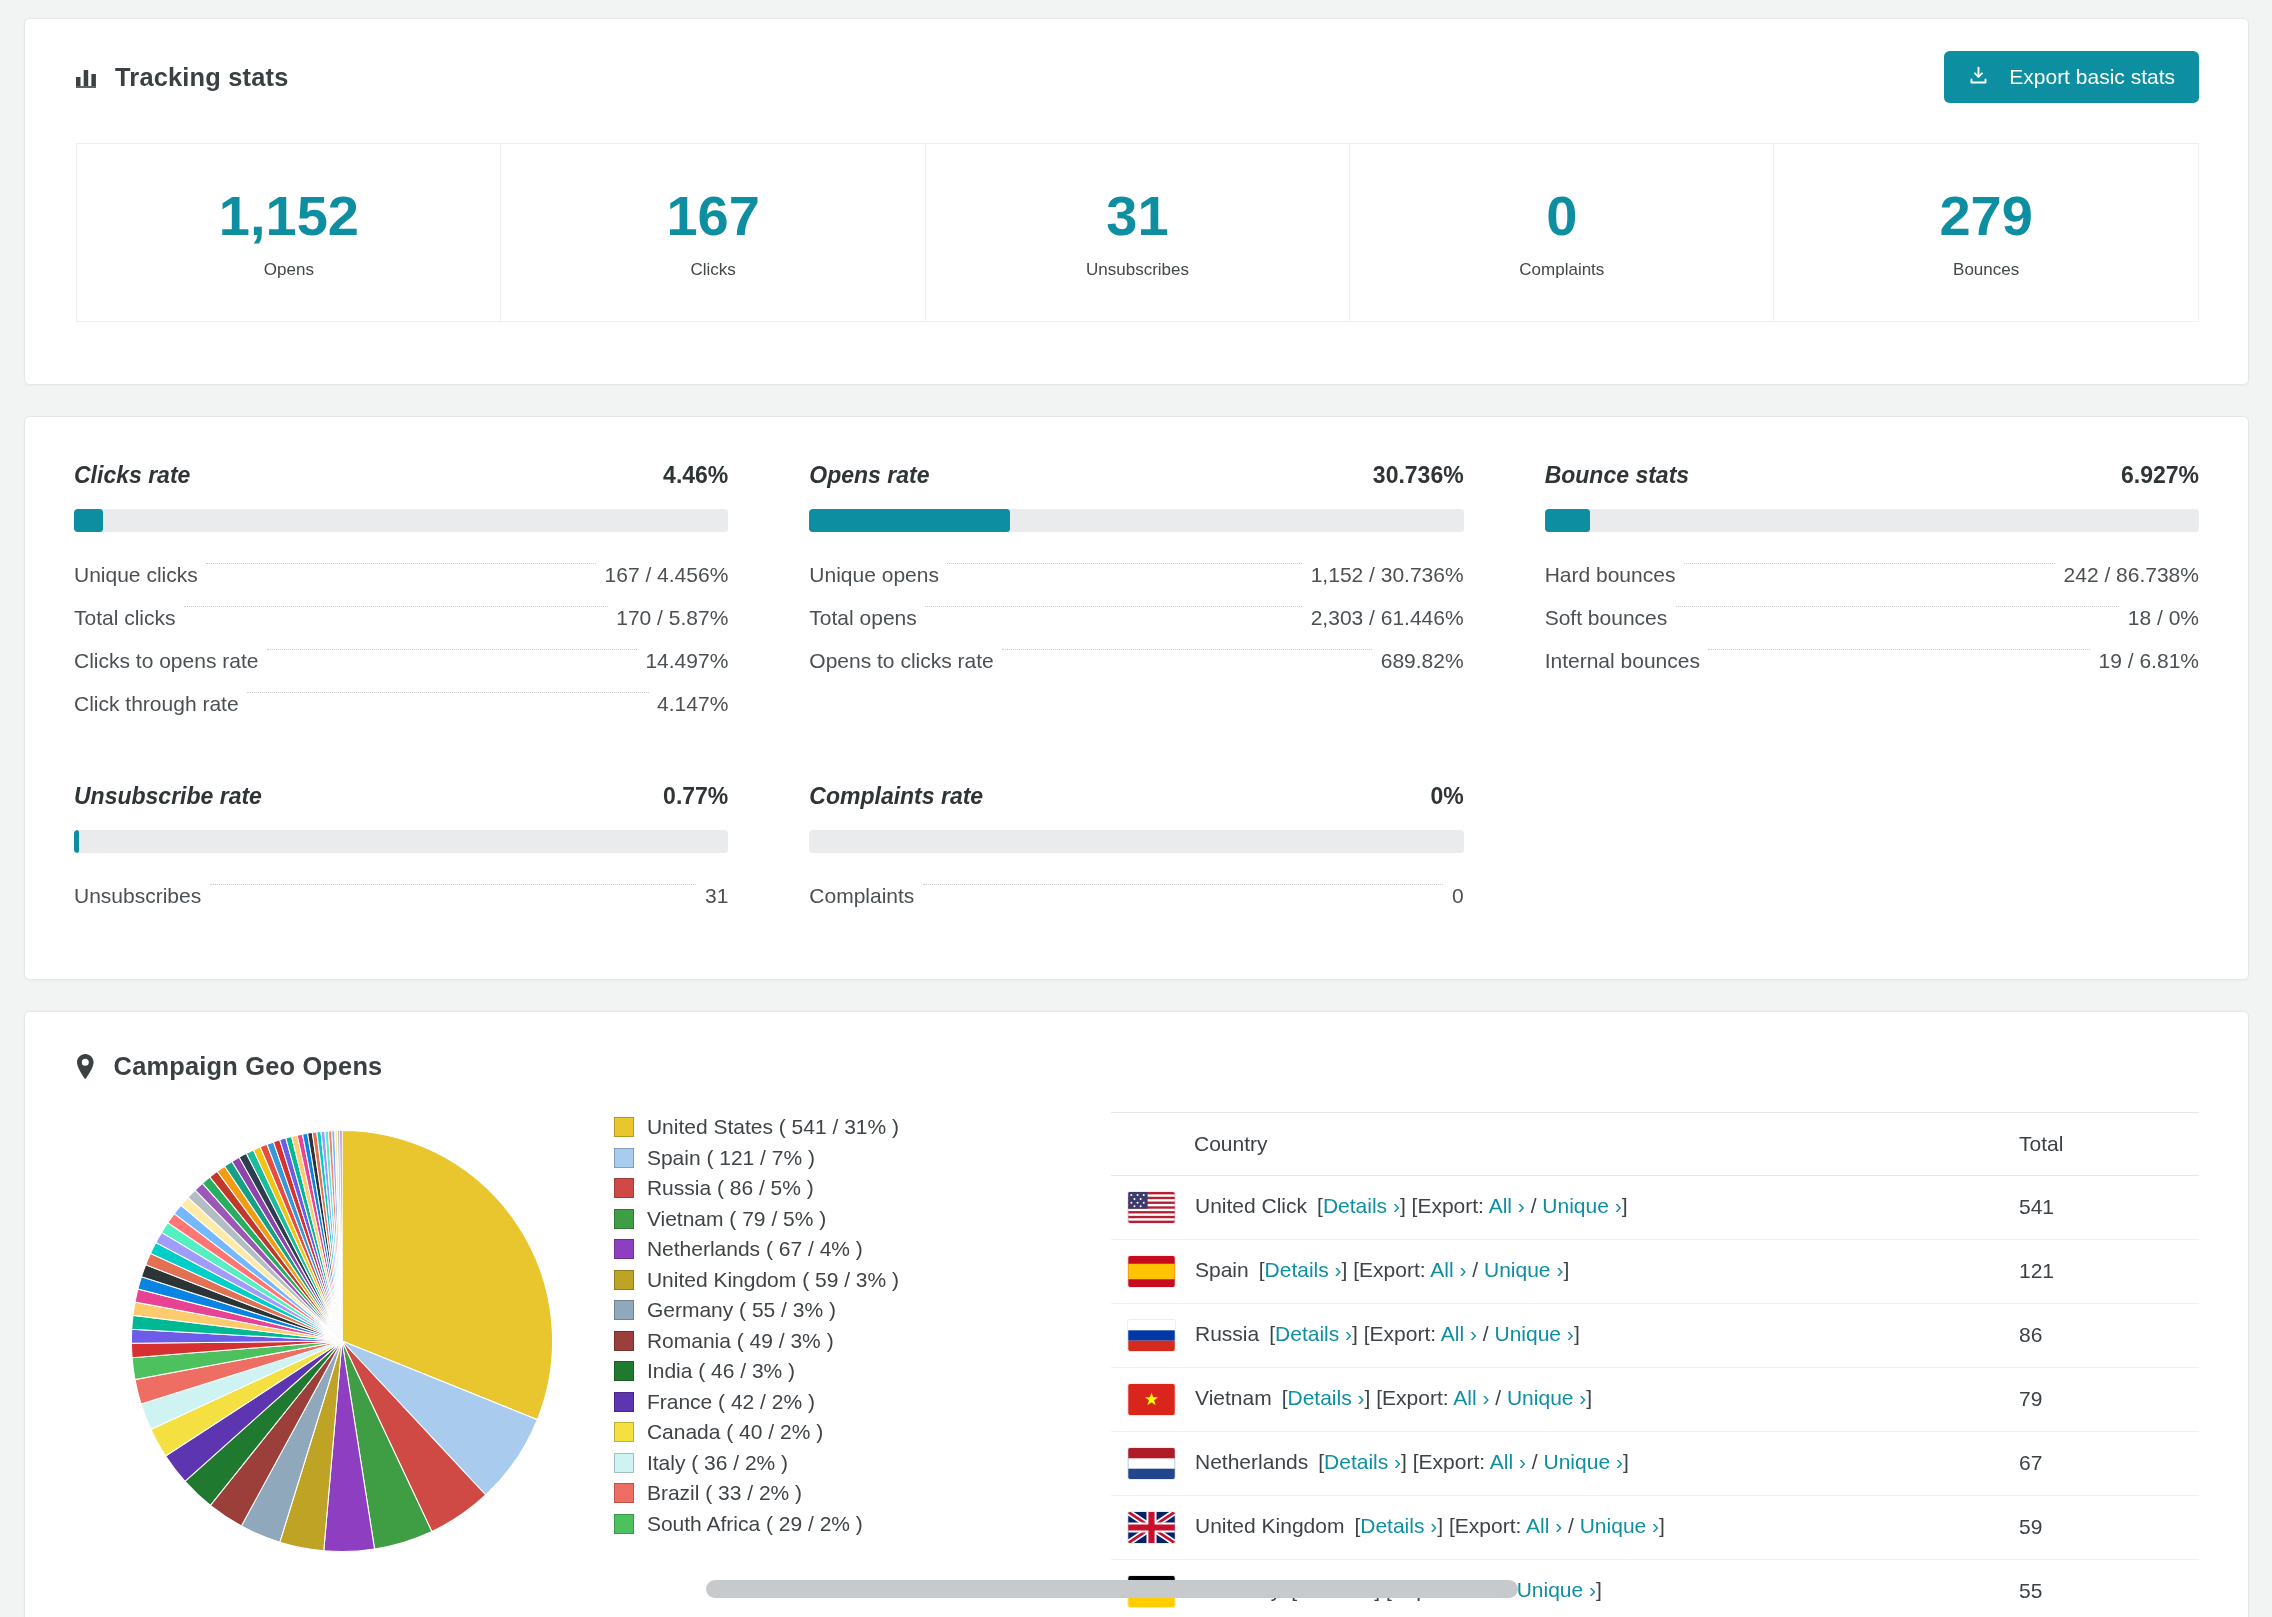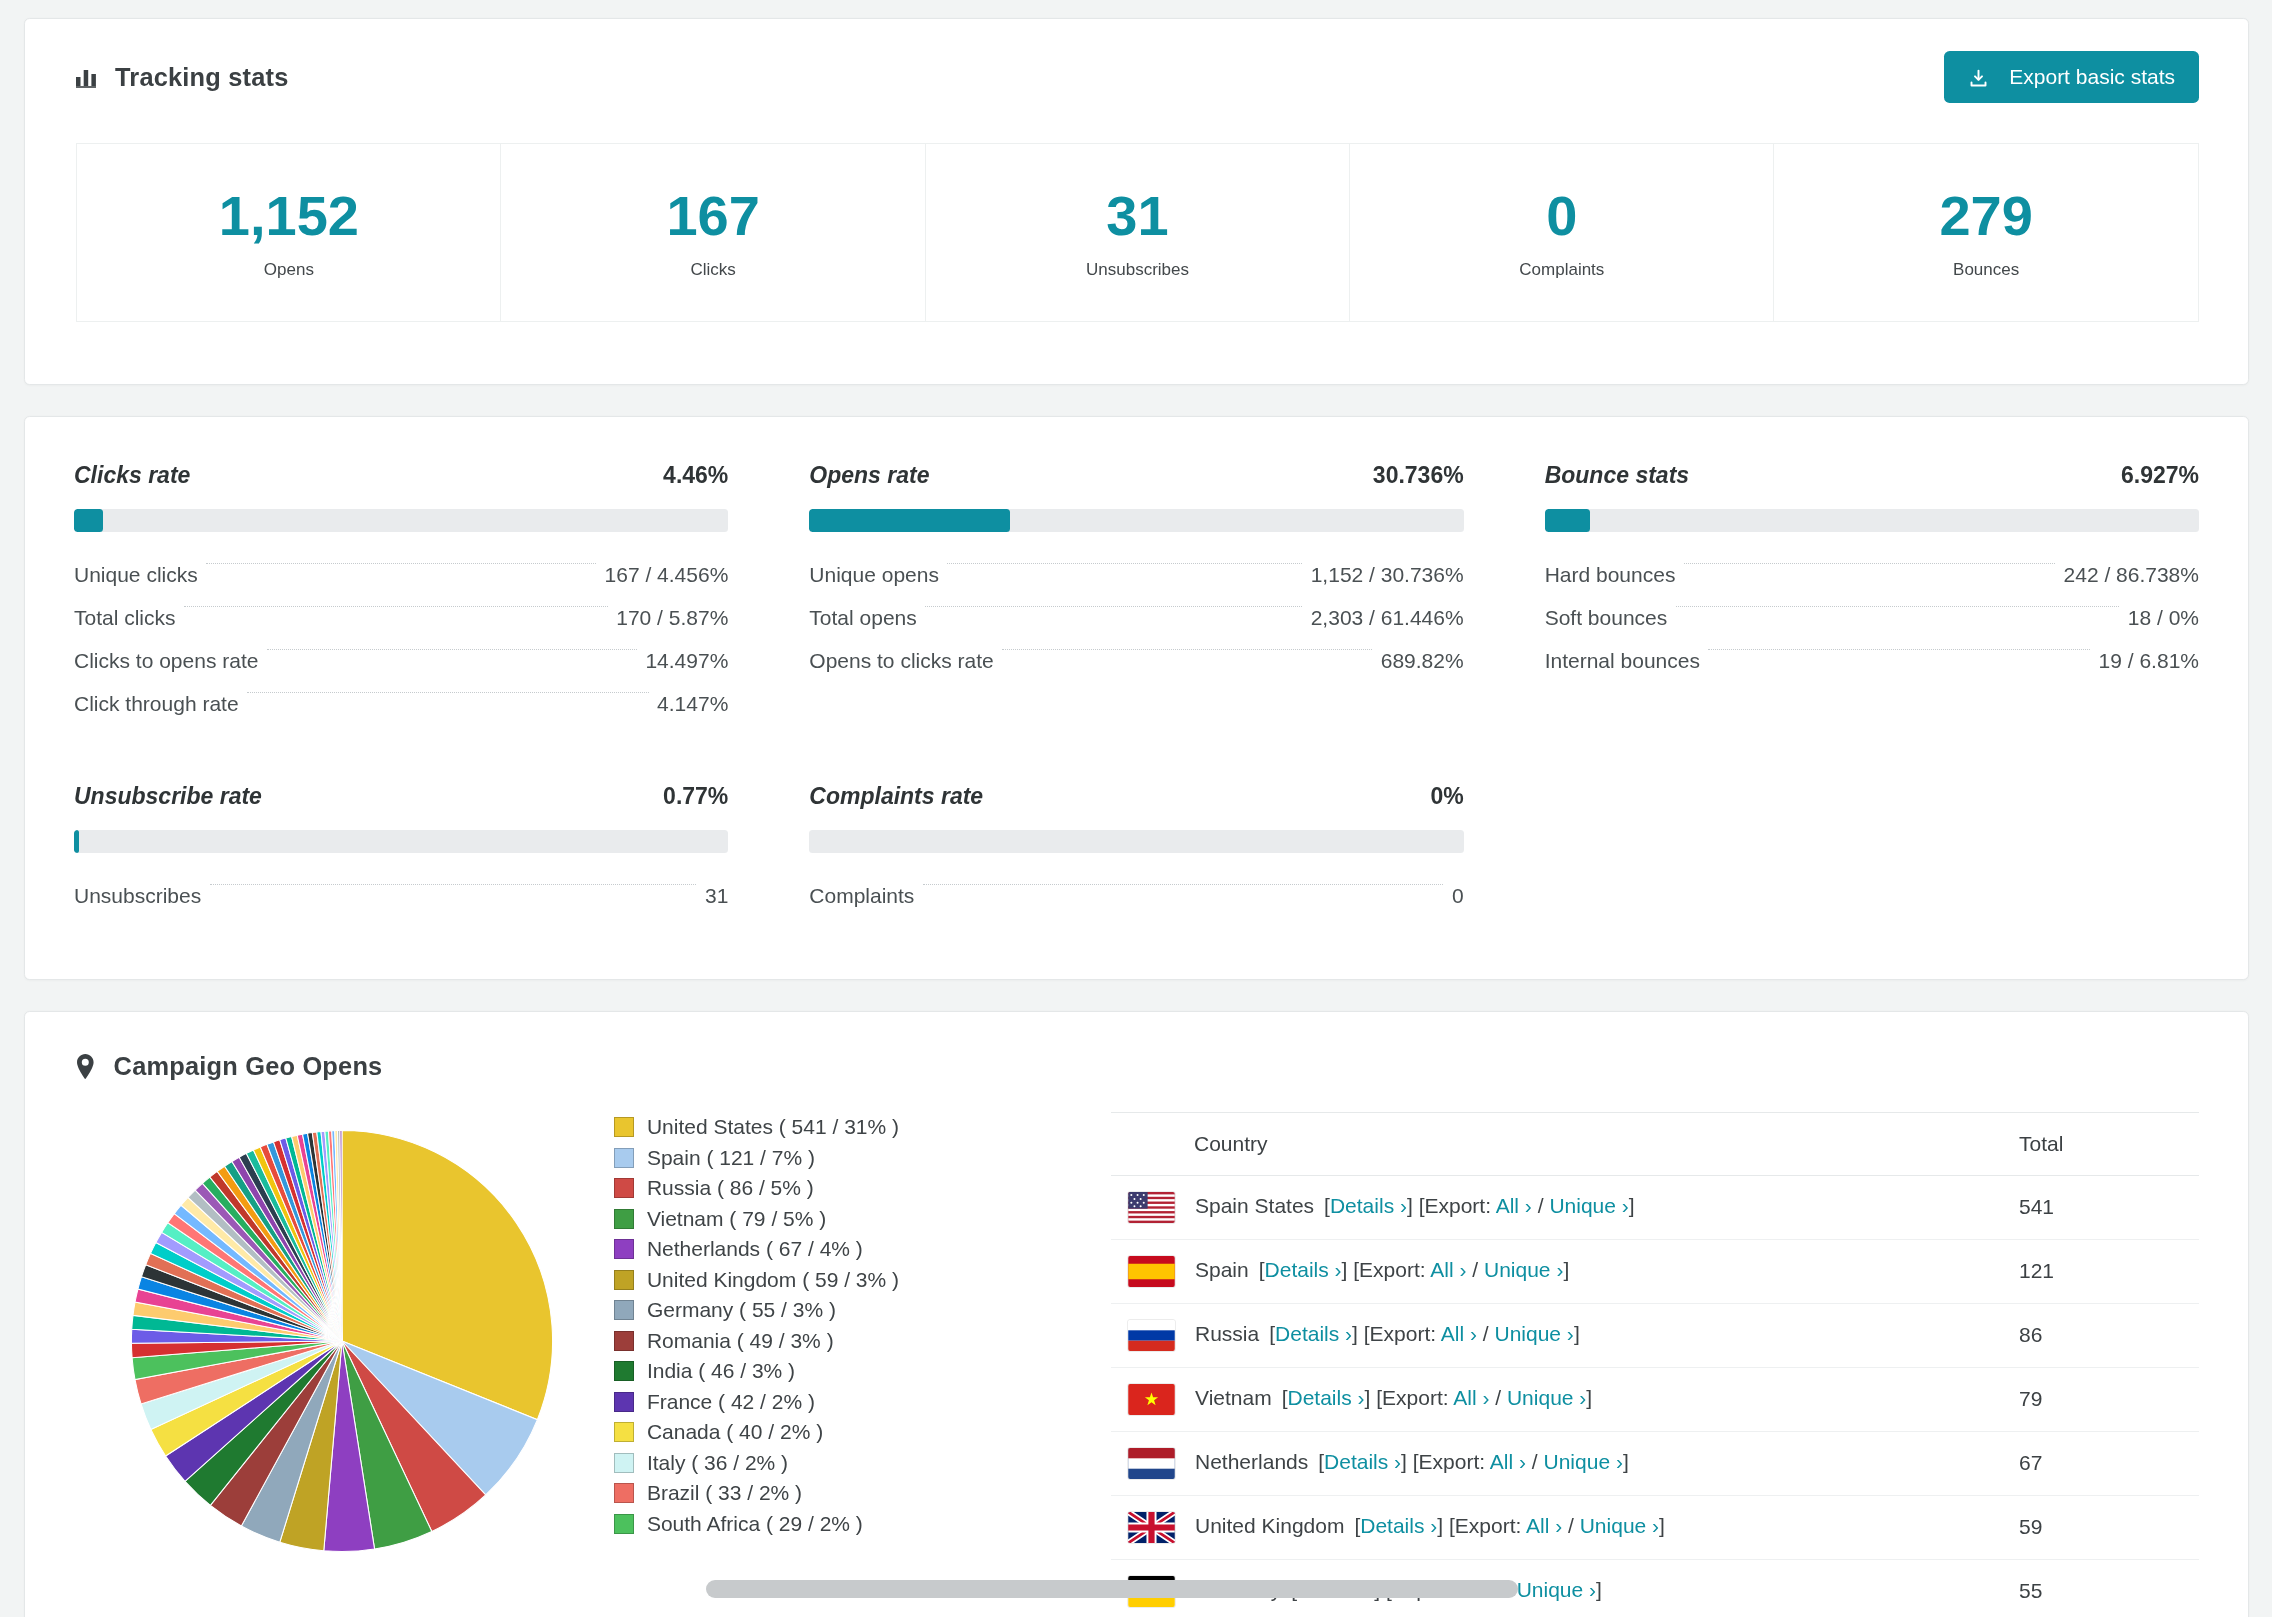--- a/index.html
+++ b/index.html
@@ -21,21 +21,21 @@
     background:#fff;border:0.7px solid var(--card-border);border-radius:5.6px;
     margin-bottom:31px;box-shadow:0 0.7px 2.1px rgba(0,0,0,.03);
   }
   .card-head{display:flex;align-items:center;gap:17px;}
   .card-head h2{margin:0;font-size:25.4px;font-weight:600;color:#3b4043;letter-spacing:0.2px;}
   .head-icon{display:inline-flex;align-items:center;}
 
   
   .card-tracking{padding:32px 49px 62px;}
   .export-btn{
-    margin-left:auto;display:inline-flex;align-items:flex-end;gap:20px;
+    margin-left:auto;display:inline-flex;align-items:flex-start;gap:20px;
     background:var(--accent);color:#fff;border:none;border-radius:5.6px;
     font-size:21px;padding:14px 24px;cursor:pointer;
     font-family:inherit;
   }
   .stat-boxes{display:flex;margin-top:40px;}
   .stat-box{flex:1;border:1.4px solid #edf0f0;margin-left:-1.4px;text-align:center;padding:44px 0 41px;background:#fff;}
   .stat-box:first-child{margin-left:2px;}
   .stat-value{font-size:56px;font-weight:700;color:var(--accent);line-height:1;}
   .stat-label{font-size:17px;color:#43484b;margin-top:15.5px;}
 
@@ -406,21 +406,21 @@
                         <circle cx="12" cy="4" r="1.3"></circle>
                         <circle cx="20" cy="4" r="1.3"></circle>
                         <circle cx="8" cy="9" r="1.3"></circle>
                         <circle cx="16" cy="9" r="1.3"></circle>
                         <circle cx="4" cy="14" r="1.3"></circle>
                         <circle cx="12" cy="14" r="1.3"></circle>
                         <circle cx="20" cy="14" r="1.3"></circle>
                         <circle cx="8" cy="18.5" r="1.3"></circle>
                         <circle cx="16" cy="18.5" r="1.3"></circle>
                       </g>
-                    </svg></span><span class="cname">Spain States</span><span class="dark">[</span><a class="tlink" href="#">Details ›</a><span class="dark">] [Export: </span><a class="tlink" href="#">All ›</a><span class="dark"> / </span><a class="tlink" href="#">Unique ›</a><span class="dark">]</span></td>
+                    </svg></span><span class="cname">United Click</span><span class="dark">[</span><a class="tlink" href="#">Details ›</a><span class="dark">] [Export: </span><a class="tlink" href="#">All ›</a><span class="dark"> / </span><a class="tlink" href="#">Unique ›</a><span class="dark">]</span></td>
                 <td class="total-cell">541</td>
               </tr>
               <tr>
                 <td class="country-cell"><span class="flag"><svg viewBox="0 0 60 40">
                       <rect width="60" height="40" fill="#c60b1e"></rect>
                       <rect y="10" width="60" height="20" fill="#ffc400"></rect>
                     </svg></span><span class="cname">Spain</span><span class="dark">[</span><a class="tlink" href="#">Details ›</a><span class="dark">] [Export: </span><a class="tlink" href="#">All ›</a><span class="dark"> / </span><a class="tlink" href="#">Unique ›</a><span class="dark">]</span></td>
                 <td class="total-cell">121</td>
               </tr>
               <tr>

